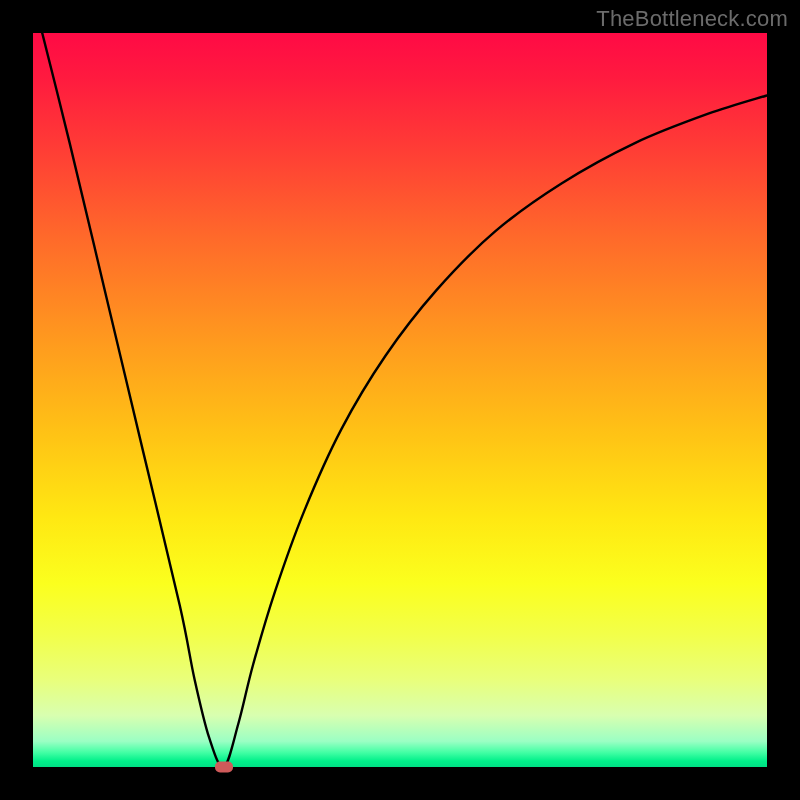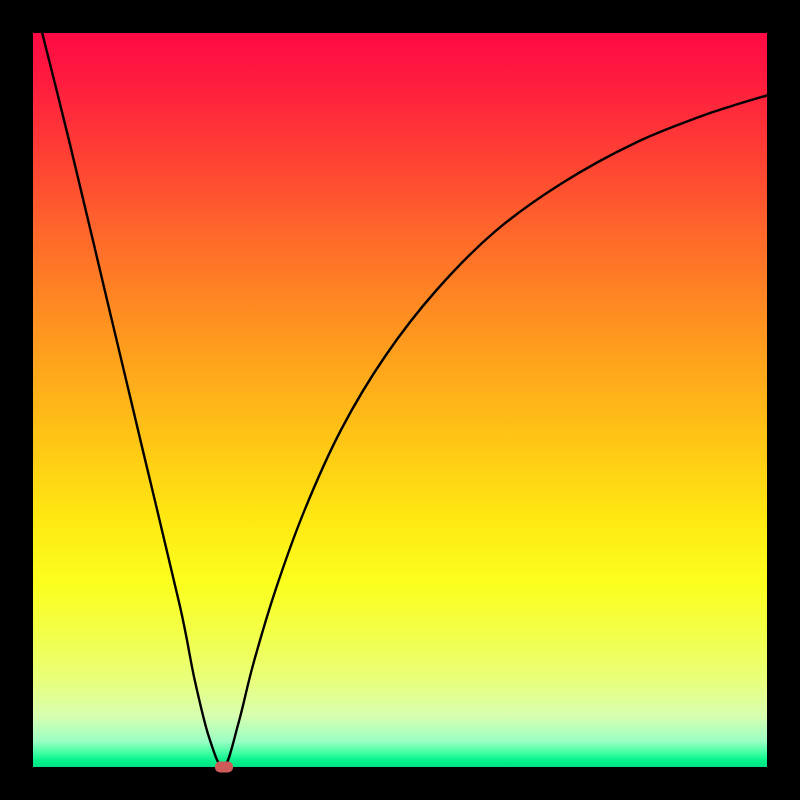--- a/index.html
+++ b/index.html
@@ -70,13 +70,14 @@
 </head>
 <body>
 
 <div class="frame">
   <div class="plot">
     <svg class="curve-svg" viewBox="0 0 734 734" preserveAspectRatio="none">
       <path id="curve-path" fill="none" stroke="#000" stroke-width="2.4" stroke-linecap="round" stroke-linejoin="round" d="M 0 -36.700000000000045 C 6.116666666666667 -12.233333333333366, 24.46666666666667 59.94333333333335, 36.7 110.10000000000002 C 48.93333333333334 160.2566666666667, 61.16666666666667 212.86, 73.4 264.24 C 85.63333333333334 315.62, 97.86666666666666 367, 110.1 418.38 C 122.33333333333333 469.76, 138.23666666666668 534.5966666666667, 146.8 572.52 C 155.36333333333334 610.4433333333333, 156.58666666666664 623.9, 161.48 645.92 C 166.37333333333333 667.9399999999999, 171.26666666666665 689.96, 176.16 704.64 C 181.05333333333334 719.3199999999999, 185.94666666666666 736.4466666666667, 190.84 734 C 195.73333333333335 731.5533333333333, 200.62666666666667 707.0866666666667, 205.52 689.96 C 210.41333333333336 672.8333333333334, 214.08333333333331 653.26, 220.2 631.24 C 226.31666666666666 609.22, 233.65666666666667 583.53, 242.22 557.84 C 250.78333333333333 532.1500000000001, 260.57 504.0133333333334, 271.58 477.1 C 282.59 450.18666666666667, 294.8233333333333 422.05, 308.28 396.36 C 321.7366666666666 370.67, 336.41666666666663 346.2033333333333, 352.32 322.96 C 368.22333333333336 299.71666666666664, 385.35 277.6966666666666, 403.70000000000005 256.9 C 422.05000000000007 236.10333333333332, 441.62333333333333 215.91833333333338, 462.42 198.18000000000006 C 483.2166666666667 180.44166666666675, 505.2366666666667 165.15000000000003, 528.48 150.47000000000003 C 551.7233333333334 135.79000000000002, 577.4133333333333 121.72166666666669, 601.88 110.10000000000002 C 626.3466666666667 98.47833333333335, 653.26 88.69166666666668, 675.28 80.74000000000001 C 697.3 72.78833333333334, 724.2133333333334 65.44833333333332, 734 62.389999999999986"></path>
     </svg>
     <div class="marker" id="marker" style="left: 190.84px; top: 734px; background: rgb(207, 90, 90);"></div>
   </div>
+  <div class="watermark">TheBottleneck.com</div>
 </div>
 
 </body></html>

